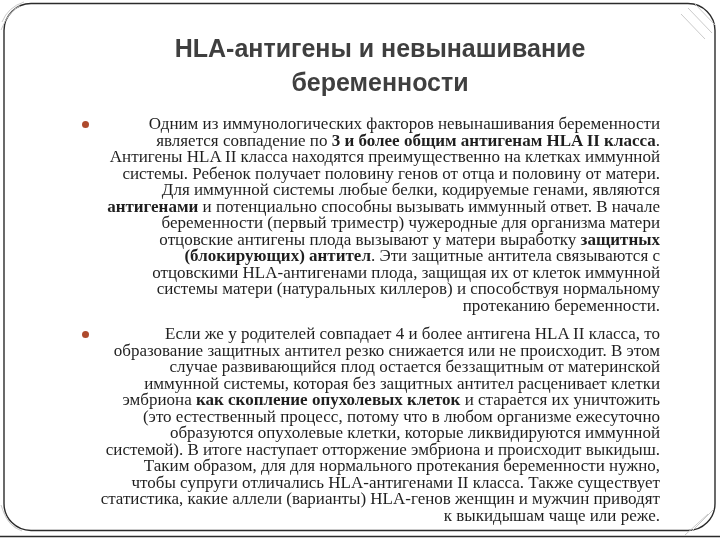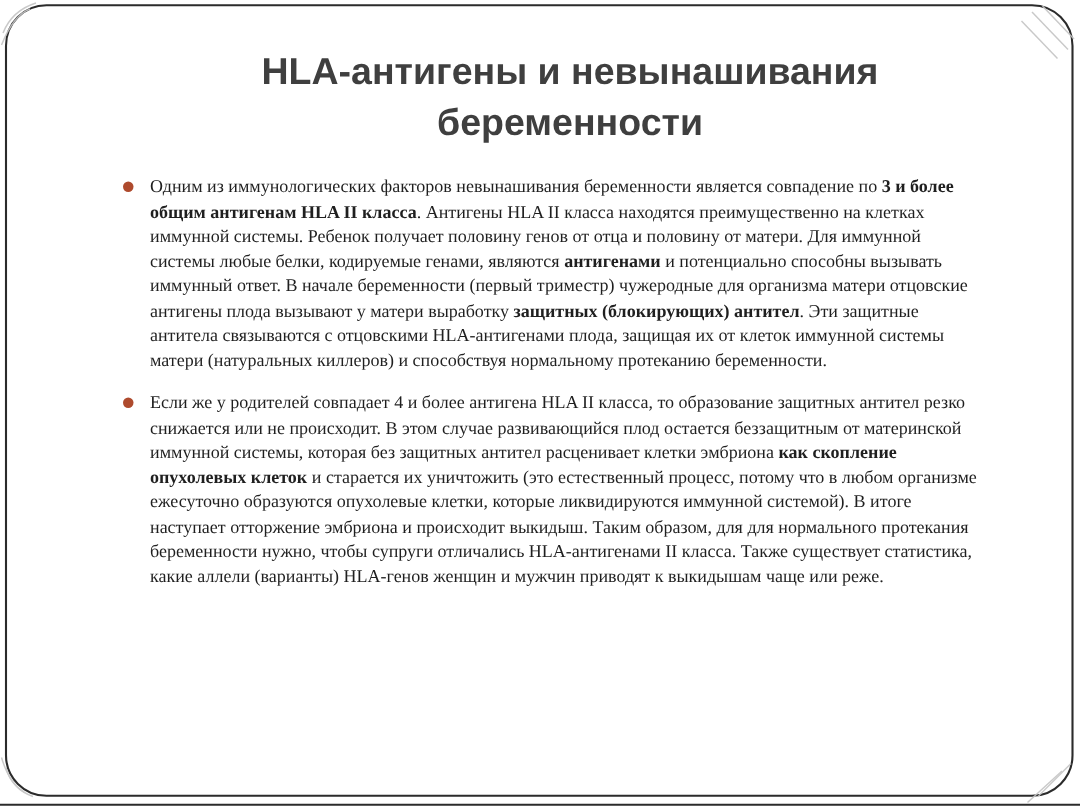--- a/index.html
+++ b/index.html
@@ -35,24 +35,24 @@
   .content {
     position: absolute;
     left: 80px;
     top: 116px;
     width: 580px;
   }
   .bullet-item {
     position: relative;
     padding-left: 20px;
     margin: 0 0 12px 0;
-    font-size: 12px;
+    font-size: 17px;
     line-height: 16.5px;
     color: var(--body, #1f1f1f);
-    text-align: left;
+    text-align: right;
   }
   .bullet-dot {
     position: absolute;
     left: 2px;
     top: 5px;
     width: 7px;
     height: 7px;
     border-radius: 50%;
     background: var(--bullet-marker, #ae4a2d);
   }
@@ -75,21 +75,21 @@
       <path d="M688,8 L712,33"></path>
       <path d="M695,4 L716,26"></path>
       <path d="M681,14 L705,39"></path>
       <path d="M692,531 L714,509"></path>
       <path d="M685,535 L708,514"></path>
       <path d="M4,512 Q8,526 22,531"></path>
       <path d="M1,505 Q6,522 16,528"></path>
     </g>
   </svg>
 
-  <h1 class="title">HLA-антигены и невынашивания беременности</h1>
+  <h1 class="title">HLA-антигены и невынашивание беременности</h1>
 
   <div class="content">
 
     <div class="bullet-item">
       <span class="bullet-dot"></span>
       <span class="bullet-text"><span>Одним из иммунологических факторов невынашивания беременности является совпадение по </span><span class="b">3 и более общим антигенам HLA II класса</span><span>. Антигены HLA II класса находятся преимущественно на клетках иммунной системы. Ребенок получает половину генов от отца и половину от матери. Для иммунной системы любые белки, кодируемые генами, являются </span><span class="b">антигенами</span><span> и потенциально способны вызывать иммунный ответ. В начале беременности (первый триместр) чужеродные для организма матери отцовские антигены плода вызывают у матери выработку </span><span class="b">защитных (блокирующих) антител</span><span>. Эти защитные антитела связываются с отцовскими HLA-антигенами плода, защищая их от клеток иммунной системы матери (натуральных киллеров) и способствуя нормальному протеканию беременности.</span></span>
     </div>
 
     <div class="bullet-item">
       <span class="bullet-dot"></span>

